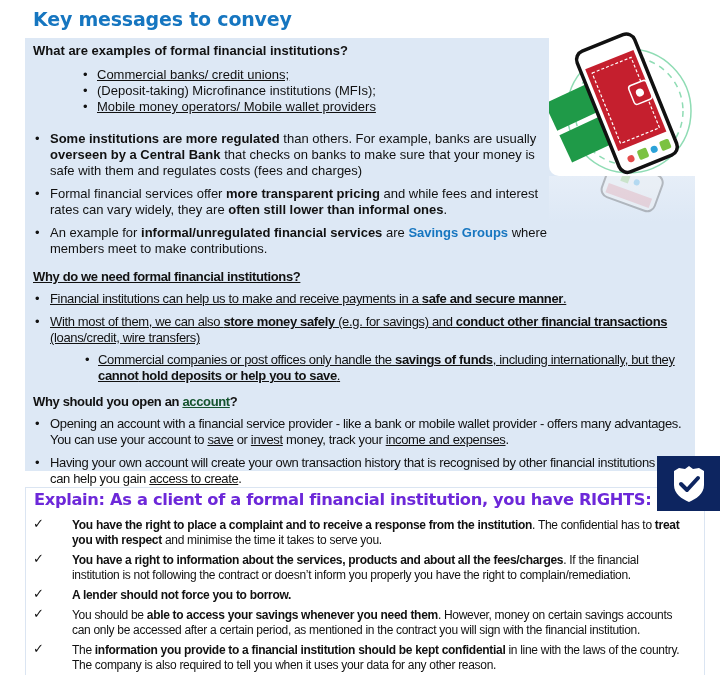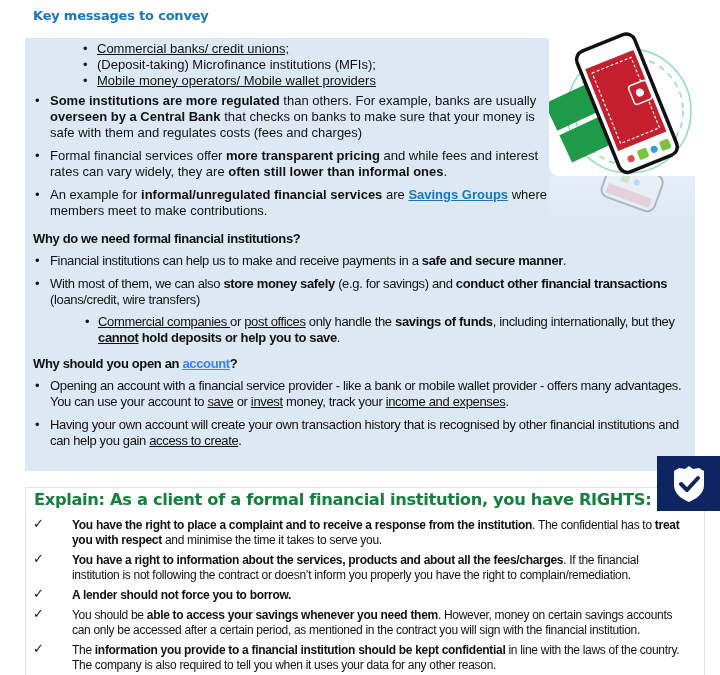--- a/index.html
+++ b/index.html
@@ -1,40 +1,40 @@
 <!DOCTYPE html>
 <html><head>
 <meta charset="utf-8">
 <style>
   html, body { margin: 0; padding: 0; background: #ffffff; }
   body { width: 720px; height: 675px; overflow: hidden; position: relative; font-family: "Liberation Sans", sans-serif; color: #111; }
-  .page-title { position: absolute; left: 33px; top: 8px; font-family: "DejaVu Sans", sans-serif; font-weight: bold; font-size: 13px; color: #1676c0; letter-spacing: -0.2px; }
+  .page-title { position: absolute; left: 33px; top: 8px; font-family: "DejaVu Sans", sans-serif; font-weight: bold; font-size: 19px; color: #1676c0; letter-spacing: -0.2px; }
   .key-box { position: absolute; left: 25px; top: 38px; width: 670px; height: 433px; background: #dde8f5; }
   .phone-card { position: absolute; left: 549px; top: 16px; width: 146px; height: 160px; background: #ffffff; border-radius: 0 0 0 10px; }
   .phone-reflect { position: absolute; left: 549px; top: 176px; width: 146px; height: 46px; background: linear-gradient(#e6eef8, #dde8f5); overflow: hidden; }
   .content { position: absolute; left: 33px; top: 43px; width: 660px; font-size: 13px; line-height: 16px; }
   .q { font-weight: bold; font-size: 13px; margin: 0 0 10px 0; }
-  ul.sub { list-style: none; margin: 0 0 4px 0; padding: 0 0 0 50px; }
+  ul.sub { list-style: none; margin: 0 0 16px 0; padding: 0 0 0 50px; }
   ul.sub li { position: relative; padding-left: 14px; line-height: 16px; }
   ul.sub li::before { content: "•"; position: absolute; left: 0; }
   ul.main { list-style: none; margin: 0; padding: 0 0 0 0; }
   ul.main li { position: relative; padding-left: 17px; margin-bottom: 7px; }
   ul.main li::before { content: "•"; position: absolute; left: 2px; }
   ul.nested { list-style: none; margin: 6px 0 0 0; padding: 0 0 0 33px; }
   ul.nested li { position: relative; padding-left: 15px; }
   .narrow { width: 520px; }
   .u { text-decoration: underline; }
-  .link { color: #1676c0; text-decoration: underline; font-weight: bold; }
-  .link-plain { color: #3b82f6; text-decoration: underline; }
+  .link { color: #1676c0; font-weight: bold; }
+  .link-plain { color: #14532d; text-decoration: underline; }
   b { font-weight: bold; }
   .cond { font-family: "Liberation Sans", sans-serif; letter-spacing: -0.35px; }
   .section { margin-top: 10px; }
   .shield-badge { position: absolute; left: 657px; top: 456px; width: 63px; height: 55px; background: #0d2560; display: flex; align-items: center; justify-content: center; }
   .rights-box { position: absolute; left: 25px; top: 487px; width: 678px; height: 200px; border: 1px solid #dbe5f2; background: #ffffff; }
-  .rights-title { position: absolute; left: 34px; top: 490px; font-family: "DejaVu Sans", sans-serif; font-weight: bold; font-size: 16.3px; color: #15803d; letter-spacing: -0.35px; }
+  .rights-title { position: absolute; left: 34px; top: 490px; font-family: "DejaVu Sans", sans-serif; font-weight: bold; font-size: 16.3px; color: #6d28d9; letter-spacing: -0.35px; }
   .rights-list { position: absolute; left: 33px; top: 518px; width: 650px; font-size: 12px; line-height: 15px; list-style: none; margin: 0; padding: 0; letter-spacing: -0.3px; }
   .rights-list li { position: relative; padding-left: 39px; margin-bottom: 5px; }
   .check { position: absolute; left: 0; top: -2px; font-size: 13px; }
 </style>
 </head>
 <body>
 
 <div class="page-title">Key messages to convey</div>
 
 <div class="key-box"></div>
@@ -65,32 +65,33 @@
     <g transform="rotate(20 80 10)">
       <rect x="55" y="-10" width="56" height="38" rx="8" fill="#f3f3f3" stroke="#555" stroke-width="2"></rect>
       <rect x="60" y="14" width="46" height="10" fill="#e8a3a8"></rect>
       <rect x="70" y="0" width="8" height="8" fill="#9bd47a"></rect>
       <circle cx="86" cy="4" r="3" fill="#5bb6e6"></circle>
     </g>
   </svg>
 </div>
 
 <div class="content">
+  <div class="q">What are examples of formal financial institutions?</div>
   <ul class="sub" style="margin-top:-2px;">
     <li><span class="u">Commercial banks/ credit unions;</span></li>
     <li><span>(Deposit-taking) Microfinance institutions (MFIs);</span></li>
     <li><span class="u">Mobile money operators/ Mobile wallet providers</span></li>
   </ul>
   <ul class="main narrow">
     <li><b>Some institutions are more regulated</b><span> than others. For example, banks are usually </span><b>overseen by a Central Bank</b><span> that checks on banks to make sure that your money is safe with them and regulates costs (fees and charges)</span></li>
     <li><span>Formal financial services offer </span><b>more transparent pricing</b><span> and while fees and interest rates can vary widely, they are </span><b>often still lower than informal ones</b><span>.</span></li>
     <li><span>An example for </span><b>informal/unregulated financial services</b><span> are </span><a class="link">Savings Groups</a><span> where members meet to make contributions.</span></li>
   </ul>
 
-  <div class="section cond" style="margin-top:12px;">
+  <div class="section cond" style="margin-top:12px;text-decoration:underline;">
     <div class="q" style="margin-bottom:6px;">Why do we need formal financial institutions?</div>
     <ul class="main">
       <li><span>Financial institutions can help us to make and receive payments in a </span><b>safe and secure manner</b><span>.</span></li>
       <li><span>With most of them, we can also </span><b>store money safely</b><span> (e.g. for savings) and </span><b>conduct other financial transactions</b><span> (loans/credit, wire transfers)</span>
         <ul class="nested">
           <li><span class="u">Commercial companies </span><span>or </span><span class="u">post offices</span><span> only handle the </span><b>savings of funds</b><span>, including internationally, but they </span><b class="u">cannot</b><b> hold deposits or help you to save</b><span>.</span></li>
         </ul>
       </li>
     </ul>
   </div>

